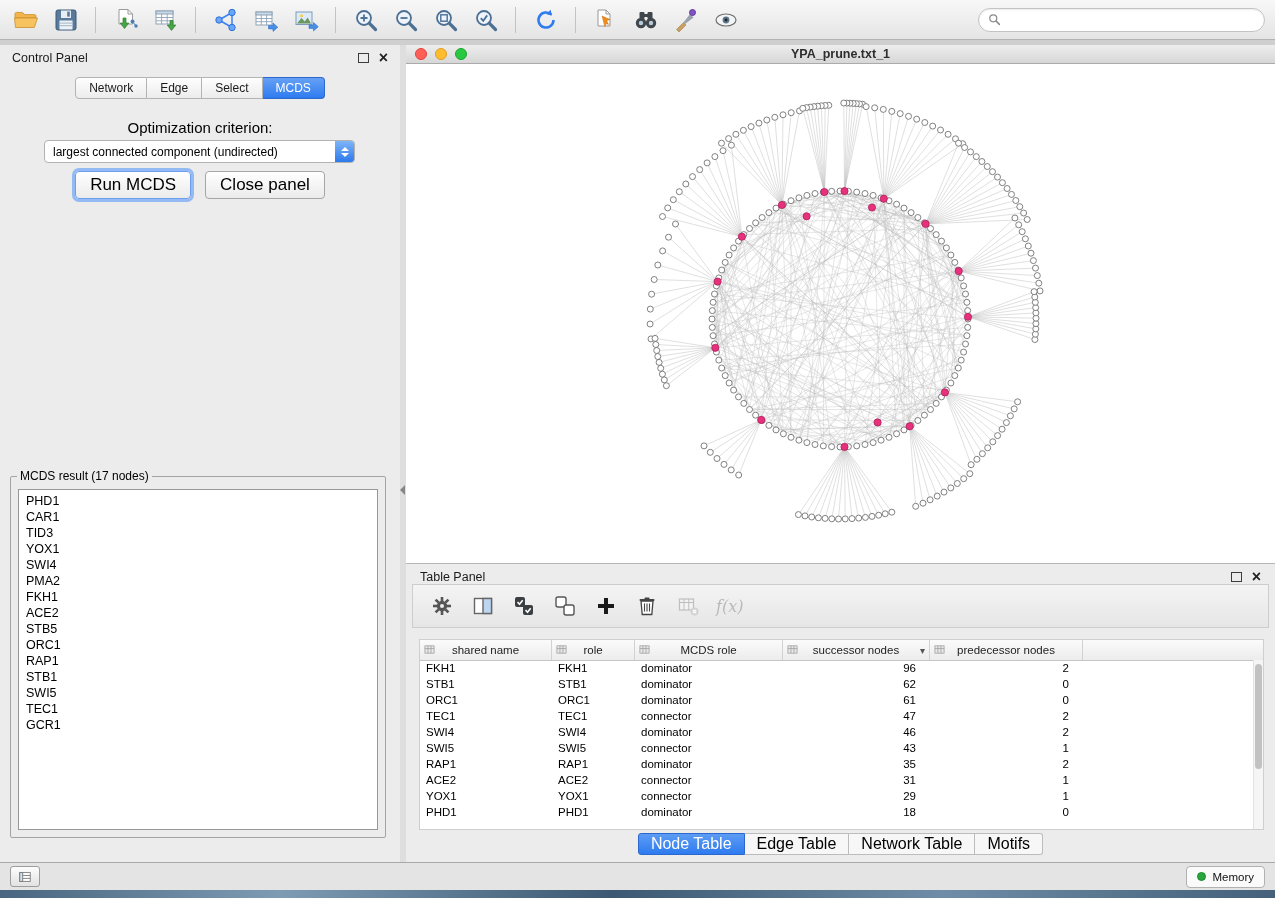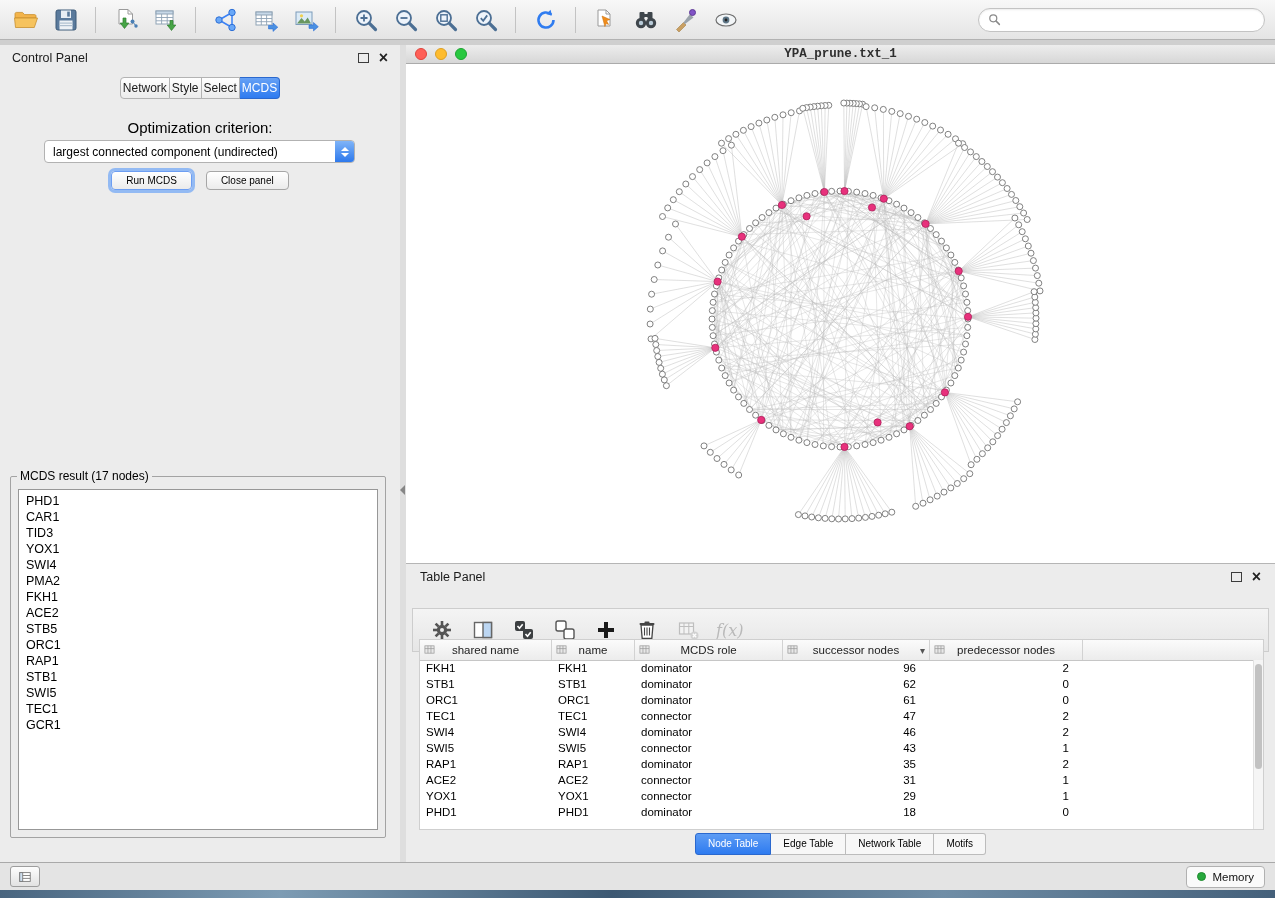--- a/index.html
+++ b/index.html
@@ -22,89 +22,89 @@
   
   .main{position:absolute;top:40px;left:0;right:0;height:822px;background:#cfcfcf;}
 
   
   .control-panel{position:absolute;left:0;top:5px;width:400px;bottom:0;background:#ececec;border-right:1px solid #b5b5b5;}
   .panel-header{height:26px;display:flex;align-items:center;padding:0 12px;font-size:12.5px;color:#1b1b1b;}
   .ph-icons{margin-left:auto;display:flex;gap:10px;align-items:center;}
   .float-ic{width:9px;height:8px;border:1.5px solid #3c3c3c;display:inline-block;}
   .close-ic{font-size:16px;font-weight:bold;color:#222;line-height:1;cursor:default;}
   .cp-tabs{position:absolute;top:32px;left:0;right:0;display:flex;justify-content:center;}
-  .cp-tab{font-size:12px;padding:3px 2px;background:linear-gradient(#fefefe,#ececec);
+  .cp-tab{font-size:12px;padding:3px 13px;background:linear-gradient(#fefefe,#ececec);
     border:1px solid #b3b3b3;border-left:none;color:#1b1b1b;}
   .cp-tab:first-child{border-left:1px solid #b3b3b3;border-radius:4px 0 0 4px;}
   .cp-tab:last-child{border-radius:0 4px 4px 0;}
   .cp-tab.active{background:linear-gradient(#66a1f5,#2e7bf0);color:#fff;border-color:#2a68ce;}
   .opt-label{position:absolute;top:74px;left:0;right:0;text-align:center;font-size:15px;color:#000;}
   .select{position:absolute;top:95px;left:44px;right:45px;height:23px;background:#fff;border:1px solid #b2b2b2;
     border-radius:4px;display:flex;align-items:center;box-sizing:border-box;}
   .select-text{flex:1;font-size:12px;padding:0 8px;color:#000;white-space:nowrap;overflow:hidden;}
   .select-btn{width:19px;align-self:stretch;background:linear-gradient(#7fb4f8,#2e79ec);
     border-radius:0 3px 3px 0;display:flex;flex-direction:column;align-items:center;justify-content:center;gap:2px;}
   .tri-up{width:0;height:0;border-left:4px solid transparent;border-right:4px solid transparent;border-bottom:4px solid #fff;}
   .tri-dn{width:0;height:0;border-left:4px solid transparent;border-right:4px solid transparent;border-top:4px solid #fff;}
   .btn-row{position:absolute;top:126px;left:0;right:0;display:flex;justify-content:center;gap:14px;}
-  .btn{font-size:10px;padding:3px 14px;background:linear-gradient(#ffffff,#ebebeb);border:1px solid #a6a6a6;
+  .btn{font-size:17px;padding:3px 14px;background:linear-gradient(#ffffff,#ebebeb);border:1px solid #a6a6a6;
     border-radius:4px;color:#000;font-family:inherit;}
   .btn.focused{box-shadow:0 0 0 3px rgba(88,153,248,.6);border-color:#6d9ef2;}
   .result-box{position:absolute;top:424px;left:10px;right:14px;bottom:24px;border:1px solid #a3a3a3;
     border-radius:2px;margin:0;padding:0;}
   .result-box legend{font-size:12px;margin-left:6px;padding:0 3px;color:#000;margin-top:8px;}
   .result-list{position:absolute;left:7px;right:7px;top:6px;bottom:7px;background:#fff;border:1px solid #979797;
     overflow:hidden;padding:3px 0 0 7px;box-sizing:border-box;}
   .result-item{font-size:12.5px;height:16px;line-height:16px;color:#000;}
 
   
   .splitter{position:absolute;left:400px;top:5px;width:6px;bottom:0;background:#dedede;border-right:1px solid #bdbdbd;}
   .splitter-arrow{position:absolute;top:440px;left:0;width:0;height:0;
     border-top:5px solid transparent;border-bottom:5px solid transparent;border-right:5px solid #868686;}
 
   
-  .network-window{position:absolute;left:406px;right:0;top:5px;height:518px;background:#fff;font-family:Liberation Mono, monospace;}
+  .network-window{position:absolute;left:406px;right:0;top:5px;height:518px;background:#fff;}
   .net-titlebar{height:18px;background:linear-gradient(#ededed,#d7d7d7);border-bottom:1px solid #ababab;
     position:relative;display:flex;align-items:center;padding:0 9px;}
   .tl{width:12px;height:12px;border-radius:50%;margin-right:8px;z-index:2;box-sizing:border-box;}
   .tl.red{background:#ff5f57;border:1px solid #df433c;}
   .tl.yellow{background:#febc2e;border:1px solid #dd9f23;}
   .tl.green{background:#28c840;border:1px solid #1da432;}
   .net-title{position:absolute;left:0;right:0;text-align:center;font-size:12.5px;font-weight:bold;color:#2e2e2e;z-index:1;}
   #network-svg{display:block;width:869px;height:500px;background:#fff;}
   #network-svg .edges line{stroke-width:0.55;opacity:0.65;}
   #network-svg .fanlines line{stroke-width:0.55;opacity:0.85;}
   #network-svg .nodes circle{stroke-width:0.9;}
   #network-svg .pinks circle{stroke:#b01f5c;stroke-width:0.8;}
 
   
   .table-panel{position:absolute;left:406px;right:0;top:523px;bottom:0;background:#ececec;border-top:1px solid #b5b5b5;}
   .tp-header{height:26px;display:flex;align-items:center;padding:0 14px;font-size:12.5px;color:#1b1b1b;}
-  .tp-toolbar{position:absolute;left:6px;right:6px;top:44px;height:44px;box-sizing:border-box;
+  .tp-toolbar{position:absolute;left:6px;right:6px;top:20px;height:44px;box-sizing:border-box;
     background:linear-gradient(#f4f4f4,#e6e6e6);border:1px solid #cdcdcd;display:flex;align-items:center;
     padding:0 16px;gap:15px;}
   .tp-btn{width:26px;height:26px;display:inline-flex;align-items:center;justify-content:center;}
   .tp-btn svg{width:22px;height:22px;}
   .tp-btn.fx{width:auto;font-family:"DejaVu Serif",serif;font-style:italic;color:#b4b4b4;font-size:16px;}
   .tp-btn.disabled{opacity:.9;}
   .tp-table{position:absolute;left:13px;right:11px;top:75px;bottom:32px;background:#fff;border:1px solid #cfcfcf;overflow:hidden;}
   .t-head{display:flex;height:20px;background:linear-gradient(#fbfbfb,#ececec);border-bottom:1px solid #c6c6c6;}
   .t-hcell{position:relative;border-right:1px solid #d2d2d2;font-size:11.5px;display:flex;align-items:center;
     justify-content:center;color:#222;box-sizing:border-box;}
   .t-hcell .hicon{position:absolute;left:4px;top:4px;}
   .t-hcell .hdrop{position:absolute;right:4px;color:#555;font-size:10px;}
   .t-body{position:absolute;left:0;right:9px;top:20px;bottom:0;}
   .t-row{display:flex;height:16px;align-items:center;}
   .t-cell{font-size:11.5px;color:#000;padding:0 6px;box-sizing:border-box;white-space:nowrap;overflow:hidden;}
   .t-cell.right{text-align:right;padding-right:14px;}
   .c0{width:132px;}.c1{width:83px;}.c2{width:148px;}.c3{width:147px;}.c4{width:153px;}
   .vscroll{position:absolute;right:0;top:20px;bottom:0;width:9px;background:#f5f5f5;border-left:1px solid #e2e2e2;}
   .vthumb{position:absolute;left:1px;right:1px;top:4px;height:105px;background:#c2c2c2;border-radius:4px;}
   .tp-tabs{position:absolute;bottom:7px;left:0;right:0;display:flex;justify-content:center;}
-  .tp-tab{font-size:10px;padding:2px 12px;height:16px;line-height:16px;background:#f7f7f7;
+  .tp-tab{font-size:16px;padding:2px 12px;height:16px;line-height:16px;background:#f7f7f7;
     border:1px solid #bcbcbc;border-left:none;color:#000;}
   .tp-tab:first-child{border-left:1px solid #bcbcbc;border-radius:3px 0 0 3px;}
   .tp-tab:last-child{border-radius:0 3px 3px 0;}
   .tp-tab.active{background:linear-gradient(#5d9cf4,#2e7bf0);border-color:#2a68ce;color:#fff;}
 
   
   .statusbar{position:absolute;left:0;right:0;top:862px;height:28px;box-sizing:border-box;background:#e4e4e4;
     border-top:1px solid #a9a9a9;display:flex;align-items:center;padding:0 10px;}
   .sb-left{width:28px;height:19px;border:1px solid #9d9d9d;border-radius:3px;background:linear-gradient(#fdfdfd,#e2e2e2);
     display:flex;align-items:center;justify-content:center;}
@@ -266,21 +266,21 @@
     <div class="control-panel">
       <div class="panel-header">
         <span>Control Panel</span>
         <span class="ph-icons">
           <span class="float-ic"></span>
           <span class="close-ic">×</span>
         </span>
       </div>
       <div class="cp-tabs" id="cp-tabs">
           <span class="cp-tab">Network</span>
-          <span class="cp-tab">Style</span>
+          <span class="cp-tab">Edge</span>
           <span class="cp-tab">Select</span>
           <span class="cp-tab active">MCDS</span>
         </div>
       <div class="opt-label">Optimization criterion:</div>
       <div class="select">
         <span class="select-text">largest connected component (undirected)</span>
         <span class="select-btn">
             <span class="tri-up"></span>
             <span class="tri-dn"></span>
           </span>
@@ -1076,21 +1076,21 @@
                   <rect x="1" y="2" width="10" height="8" fill="#e8e8e8" stroke="#9a9a9a" stroke-width="0.8"></rect>
                   <path d="M1 5h10M4.3 2v8M7.6 2v8" stroke="#9a9a9a" stroke-width="0.8"></path>
                 </svg></span>
               <span class="hlabel">shared name</span>
             </div>
             <div class="t-hcell c1">
               <span class="hicon"><svg viewBox="0 0 12 12" width="11" height="11">
                   <rect x="1" y="2" width="10" height="8" fill="#e8e8e8" stroke="#9a9a9a" stroke-width="0.8"></rect>
                   <path d="M1 5h10M4.3 2v8M7.6 2v8" stroke="#9a9a9a" stroke-width="0.8"></path>
                 </svg></span>
-              <span class="hlabel">name</span>
+              <span class="hlabel">role</span>
             </div>
             <div class="t-hcell c2">
               <span class="hicon"><svg viewBox="0 0 12 12" width="11" height="11">
                   <rect x="1" y="2" width="10" height="8" fill="#e8e8e8" stroke="#9a9a9a" stroke-width="0.8"></rect>
                   <path d="M1 5h10M4.3 2v8M7.6 2v8" stroke="#9a9a9a" stroke-width="0.8"></path>
                 </svg></span>
               <span class="hlabel">MCDS role</span>
             </div>
             <div class="t-hcell c3">
               <span class="hicon"><svg viewBox="0 0 12 12" width="11" height="11">

